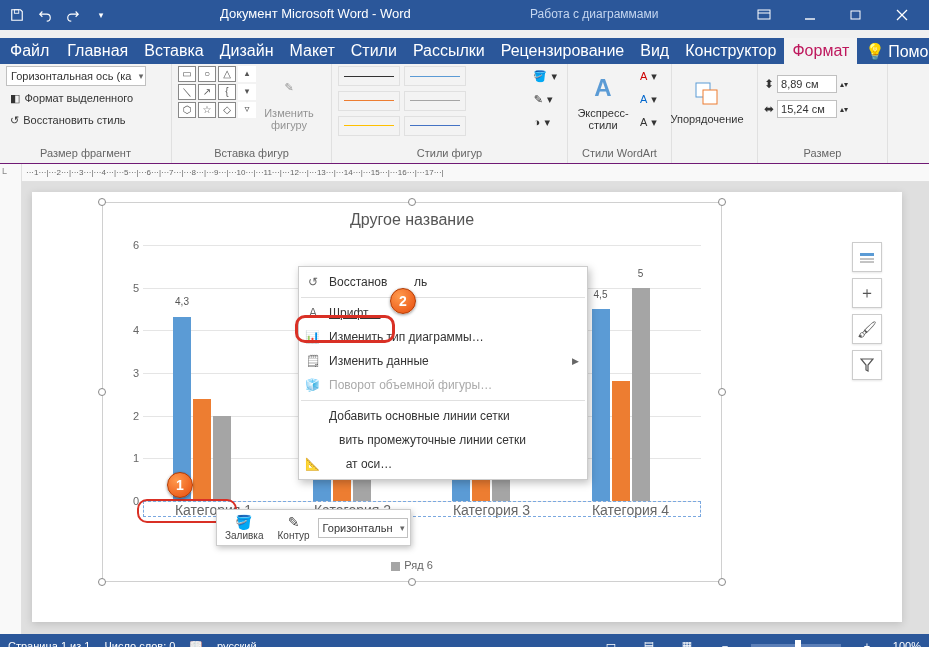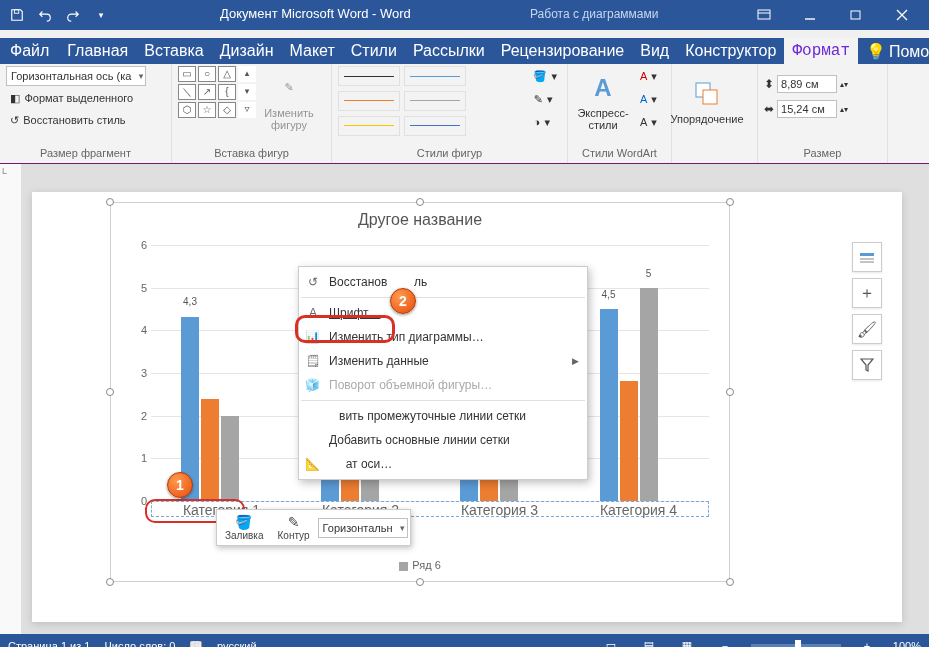--- a/index.html
+++ b/index.html
@@ -13,21 +13,21 @@
 .titlebar .doc-title { position: absolute; left: 220px; top: 6px; font-size: 13px; }
 .titlebar .context-title { position: absolute; left: 530px; top: 7px; font-size: 12px; color: #c5d6f0; }
 .titlebar .win-btns { display: flex; gap: 0; }
 .titlebar .win-btns .wbtn { width: 46px; height: 30px; display: flex; align-items: center; justify-content: center; cursor: pointer; }
 .titlebar svg { fill: #fff; }
 
 
 .tabs { height: 26px; background: #2b579a; display: flex; color: #fff; font-size: 16px; margin-top: 8px; }
 .tabs .tab { padding: 4px 8px 3px 8px; cursor: pointer; white-space: nowrap; }
 .tabs .tab.file { padding-left: 10px; padding-right: 10px; }
-.tabs .tab.active { background: #f3f3f3; color: #6d28d9; font-family: Liberation Mono, monospace; }
+.tabs .tab.active { background: #f3f3f3; color: #be185d; }
 .tabs .tab.help { display: flex; align-items: center; gap: 3px; }
 .tabs .tab.share { display: flex; align-items: center; gap: 4px; margin-left: auto; padding-right: 12px; }
 
 
 .ribbon { height: 100px; background: #f3f3f3; border-bottom: 1px solid #701a75; display: flex; }
 .rgroup { border-right: 1px solid #e0e0e0; padding: 2px 6px 0 6px; display: flex; flex-direction: column; position: relative; }
 .rgroup .label { text-align: center; font-size: 11px; color: #666; padding: 2px 0 4px 0; }
 .rgroup .content { flex: 1; display: flex; align-items: flex-start; gap: 4px; }
 
 .combo { border: 1px solid #c0c0c0; background: #fff; height: 20px; padding: 0 14px 0 4px; font-size: 11px; display: flex; align-items: center; position: relative; min-width: 130px; }
@@ -49,21 +49,21 @@
 
 
 .workspace { display: flex; height: 470px; }
 .vruler { width: 22px; background: #f9f9f9; border-right: 1px solid #e0e0e0; position: relative; }
 .vruler .ruler-corner { font-size: 9px; color: #888; padding: 2px; }
 .docarea { flex: 1; background: #dfdfdf; position: relative; overflow: hidden; }
 .hruler { height: 18px; background: #f9f9f9; border-bottom: 1px solid #e0e0e0; font-size: 8px; color: #666; padding-left: 4px; display: flex; align-items: center; gap: 2px; overflow: hidden; letter-spacing: 0px;}
 .page { position: absolute; left: 10px; top: 28px; width: 870px; height: 430px; background: #fff; box-shadow: 0 2px 8px rgba(0,0,0,0.15); }
 
 
-.chart-frame { position: absolute; left: 70px; top: 10px; width: 620px; height: 380px; border: 1px solid #d0d0d0; margin-left: 8px; }
+.chart-frame { position: absolute; left: 70px; top: 10px; width: 620px; height: 380px; border: 1px solid #d0d0d0; }
 .chart-frame .handle { position: absolute; width: 8px; height: 8px; background: #fff; border: 1px solid #888; border-radius: 50%; }
 .chart-frame .h-tl { left: -5px; top: -5px; } .chart-frame .h-tr { right: -5px; top: -5px; }
 .chart-frame .h-bl { left: -5px; bottom: -5px; } .chart-frame .h-br { right: -5px; bottom: -5px; }
 .chart-frame .h-t { left: 50%; top: -5px; margin-left:-4px; } .chart-frame .h-b { left: 50%; bottom: -5px; margin-left:-4px; }
 .chart-frame .h-l { top: 50%; left: -5px; margin-top:-4px; } .chart-frame .h-r { top: 50%; right: -5px; margin-top:-4px; }
 
 .chart-title { text-align: center; font-size: 16px; color: #555; padding: 8px 0 4px 0; }
 .plot { position: absolute; left: 40px; top: 42px; right: 20px; bottom: 80px; }
 .yaxis { position: absolute; left: -20px; top: 0; bottom: 0; width: 18px; }
 .ylab { position: absolute; right: 2px; font-size: 11px; color: #666; transform: translateY(-50%); }
@@ -304,20 +304,21 @@
     </div>
     <div class="label">Размер</div>
   </div>
 </div>
 
 <div class="workspace">
   <div class="vruler">
       <div class="ruler-corner">L</div>
     </div>
   <div class="docarea">
+    <div class="hruler">···1···|···2···|···3···|···4···|···5···|···6···|···7···|···8···|···9···|···10···|···11···|···12···|···13···|···14···|···15···|···16···|···17···|</div>
     <div class="page">
 
       <div class="chart-frame">
         <div class="handle h-tl"></div>
           <div class="handle h-tr"></div>
         <div class="handle h-bl"></div>
           <div class="handle h-br"></div>
         <div class="handle h-t"></div>
           <div class="handle h-b"></div>
         <div class="handle h-l"></div>
@@ -418,24 +419,24 @@
       <span class="micon">🗒</span>
       <span>Изменить данные</span>
       <span class="sub-arrow">▶</span>
     </div>
   <div class="item disabled">
       <span class="micon">🧊</span>
       <span>Поворот объемной фигуры…</span>
     </div>
   <div class="sep"></div>
   <div class="item">
+      <span>Добавить основные линии сетки</span>
+    </div>
+  <div class="item">
       <span>&nbsp;&nbsp;&nbsp;вить промежуточные линии сетки</span>
-    </div>
-  <div class="item">
-      <span>Добавить основные линии сетки</span>
     </div>
   <div class="item">
       <span class="micon">📐</span>
       <span>&nbsp;&nbsp;&nbsp;&nbsp;&nbsp;ат оси…</span>
     </div>
 </div>
 <div class="font-sel"></div>
 
 <div class="mini-toolbar">
   <div class="mbtn">

